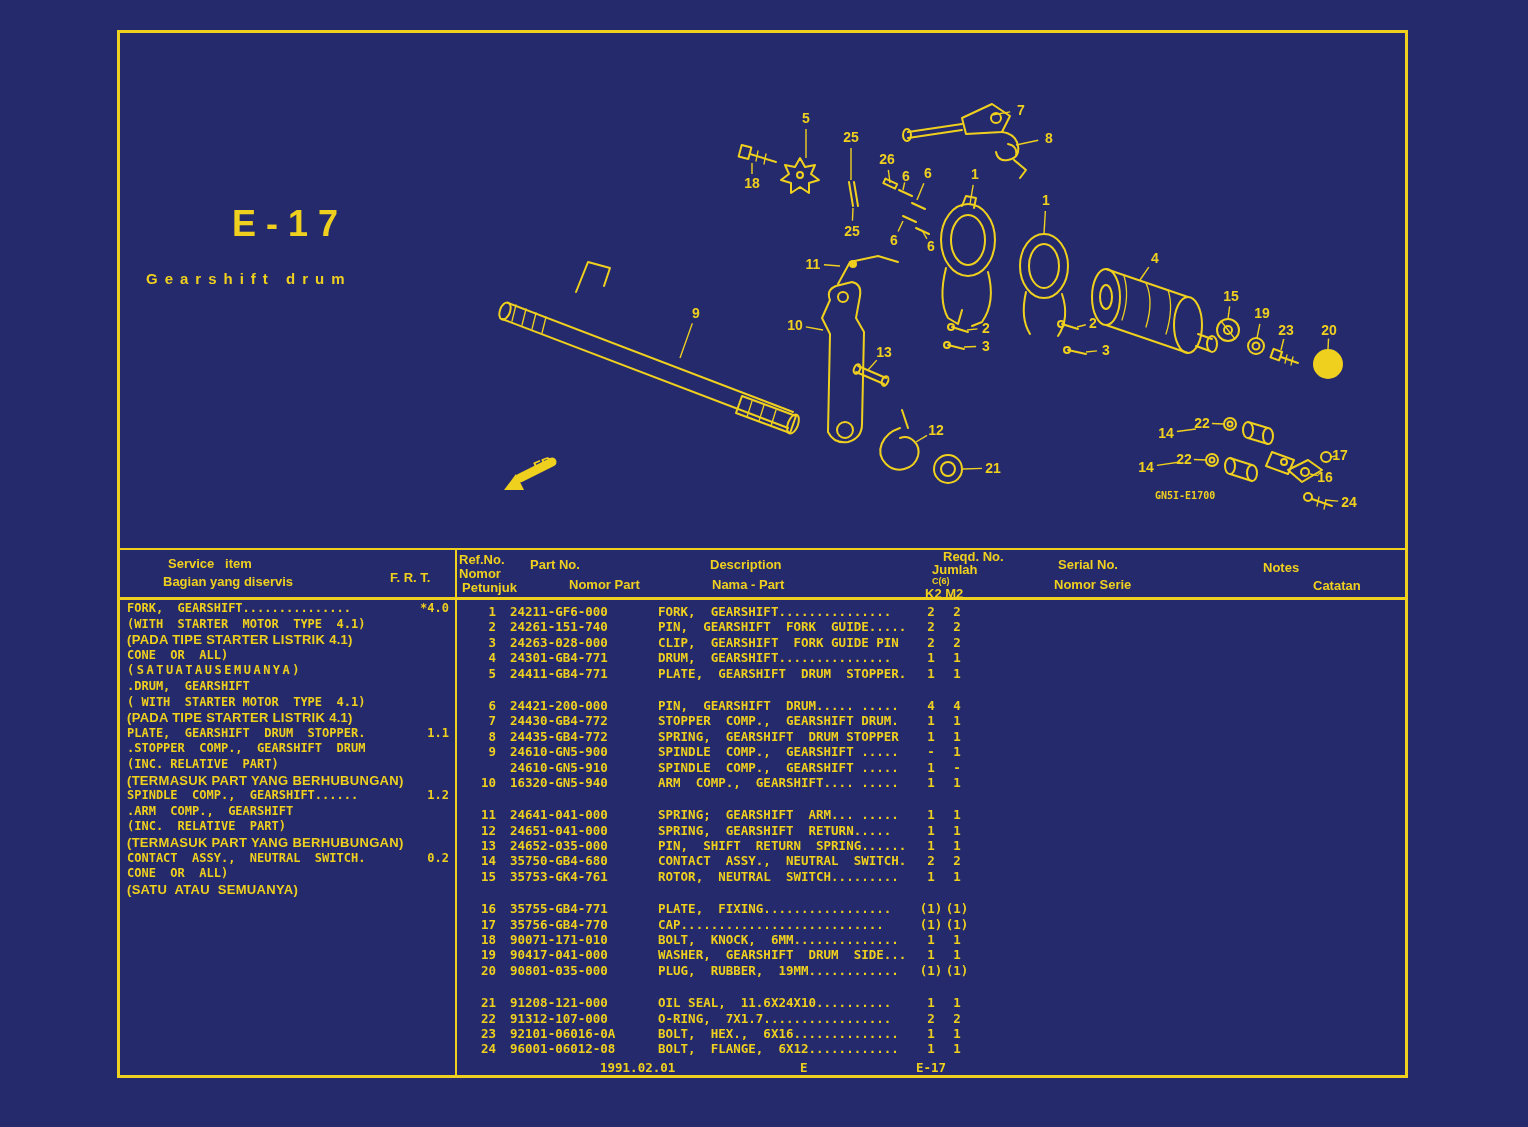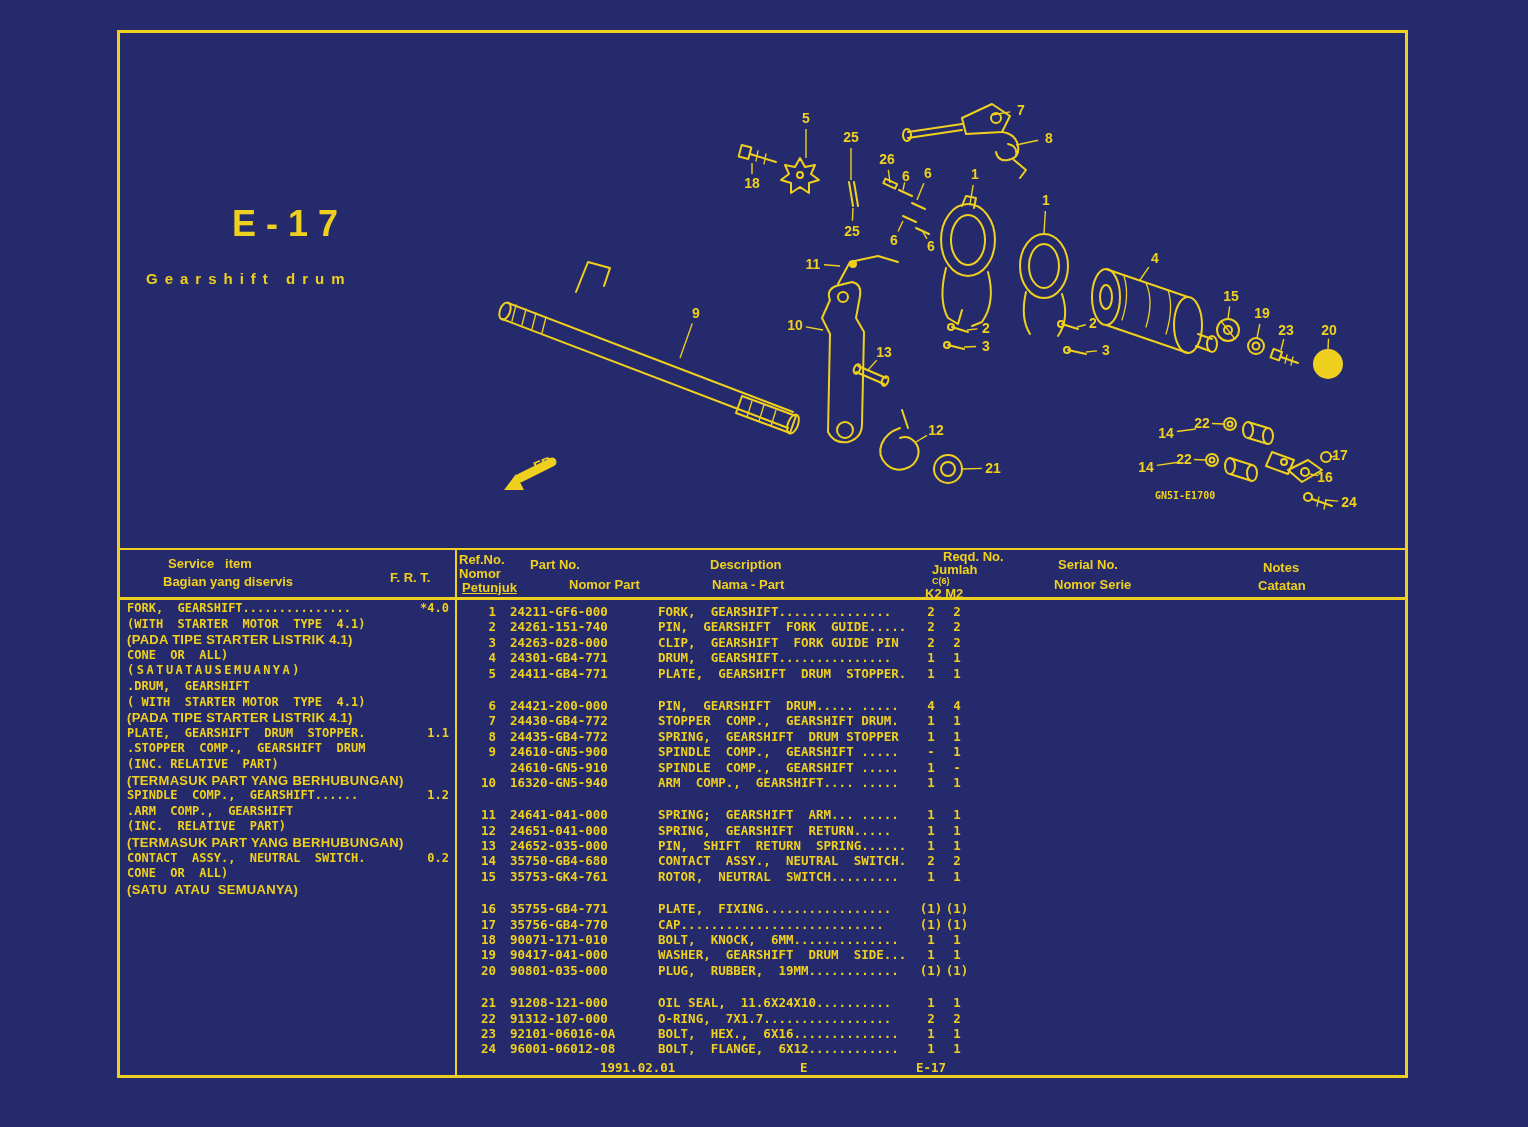--- a/index.html
+++ b/index.html
@@ -305,33 +305,33 @@
   <div class="hline" style="left:117px;top:548px;width:1291px;height:2px;"></div>
   <div class="hline" style="left:117px;top:597px;width:1291px;height:3px;"></div>
   <div class="vline" style="left:455px;top:548px;width:2px;height:530px;"></div>
 
   <div class="hdr" style="left:168px;top:556px;">Service   item</div>
   <div class="hdr" style="left:163px;top:574px;">Bagian yang diservis</div>
   <div class="hdr" style="left:390px;top:570px;">F. R. T.</div>
 
   <div class="hdr" style="left:459px;top:552px;">Ref.No.</div>
   <div class="hdr" style="left:459px;top:566px;">Nomor</div>
-  <div class="hdr" style="left:462px;top:580px;text-decoration:underline;">Petunjuk</div>
+  <div class="hdr" style="left:462px;top:580px;">Petunjuk</div>
   <div class="hdr" style="left:530px;top:557px;">Part No.</div>
   <div class="hdr" style="left:533px;top:577px;padding-left:36px;">Nomor Part</div>
   <div class="hdr" style="left:710px;top:557px;">Description</div>
   <div class="hdr" style="left:712px;top:577px;">Nama - Part</div>
   <div class="hdr" style="left:918px;top:549px;padding-left:25px;">Reqd. No.</div>
   <div class="hdr" style="left:932px;top:562px;">Jumlah</div>
   <div class="hdr small" style="left:932px;top:576px;text-align:right;">C(6)</div>
   <div class="hdr" style="left:925px;top:586px;">K2 M2</div>
   <div class="hdr" style="left:1058px;top:557px;">Serial No.</div>
   <div class="hdr" style="left:1054px;top:577px;">Nomor Serie</div>
   <div class="hdr" style="left:1263px;top:560px;">Notes</div>
-  <div class="hdr" style="left:1258px;top:578px;">Catatan</div>
+  <div class="hdr" style="left:1313px;top:578px;">Catatan</div>
 
   <div class="svc">
       <div class="svc-line"><span>FORK,  GEARSHIFT...............</span><span class="frt">*4.0</span></div>
       <div class="svc-line"><span>(WITH  STARTER  MOTOR  TYPE  4.1)</span></div>
       <div class="svc-line big"><span>(PADA TIPE STARTER LISTRIK 4.1)</span></div>
       <div class="svc-line"><span>CONE  OR  ALL)</span></div>
       <div class="svc-line spaced"><span>(SATUATAUSEMUANYA)</span></div>
       <div class="svc-line"><span>.DRUM,  GEARSHIFT</span></div>
       <div class="svc-line"><span>( WITH  STARTER MOTOR  TYPE  4.1)</span></div>
       <div class="svc-line big"><span>(PADA TIPE STARTER LISTRIK 4.1)</span></div>

